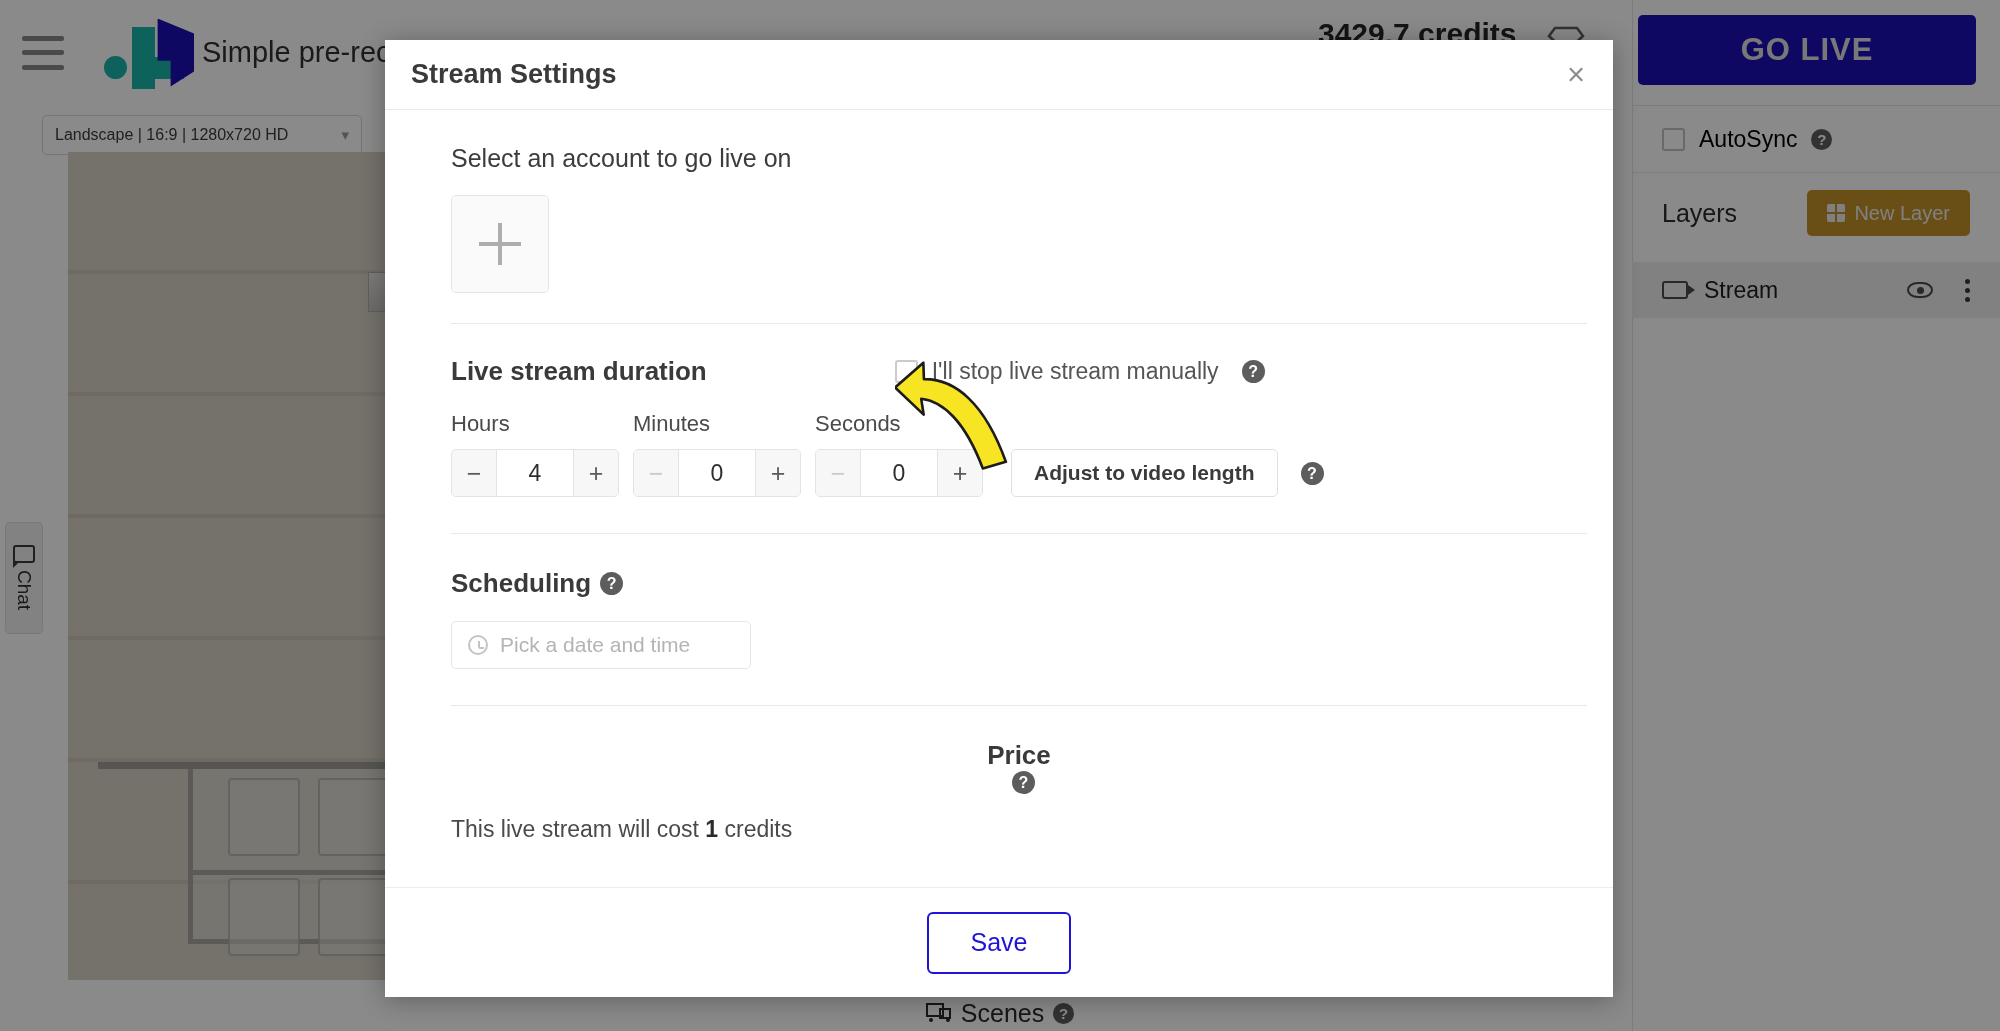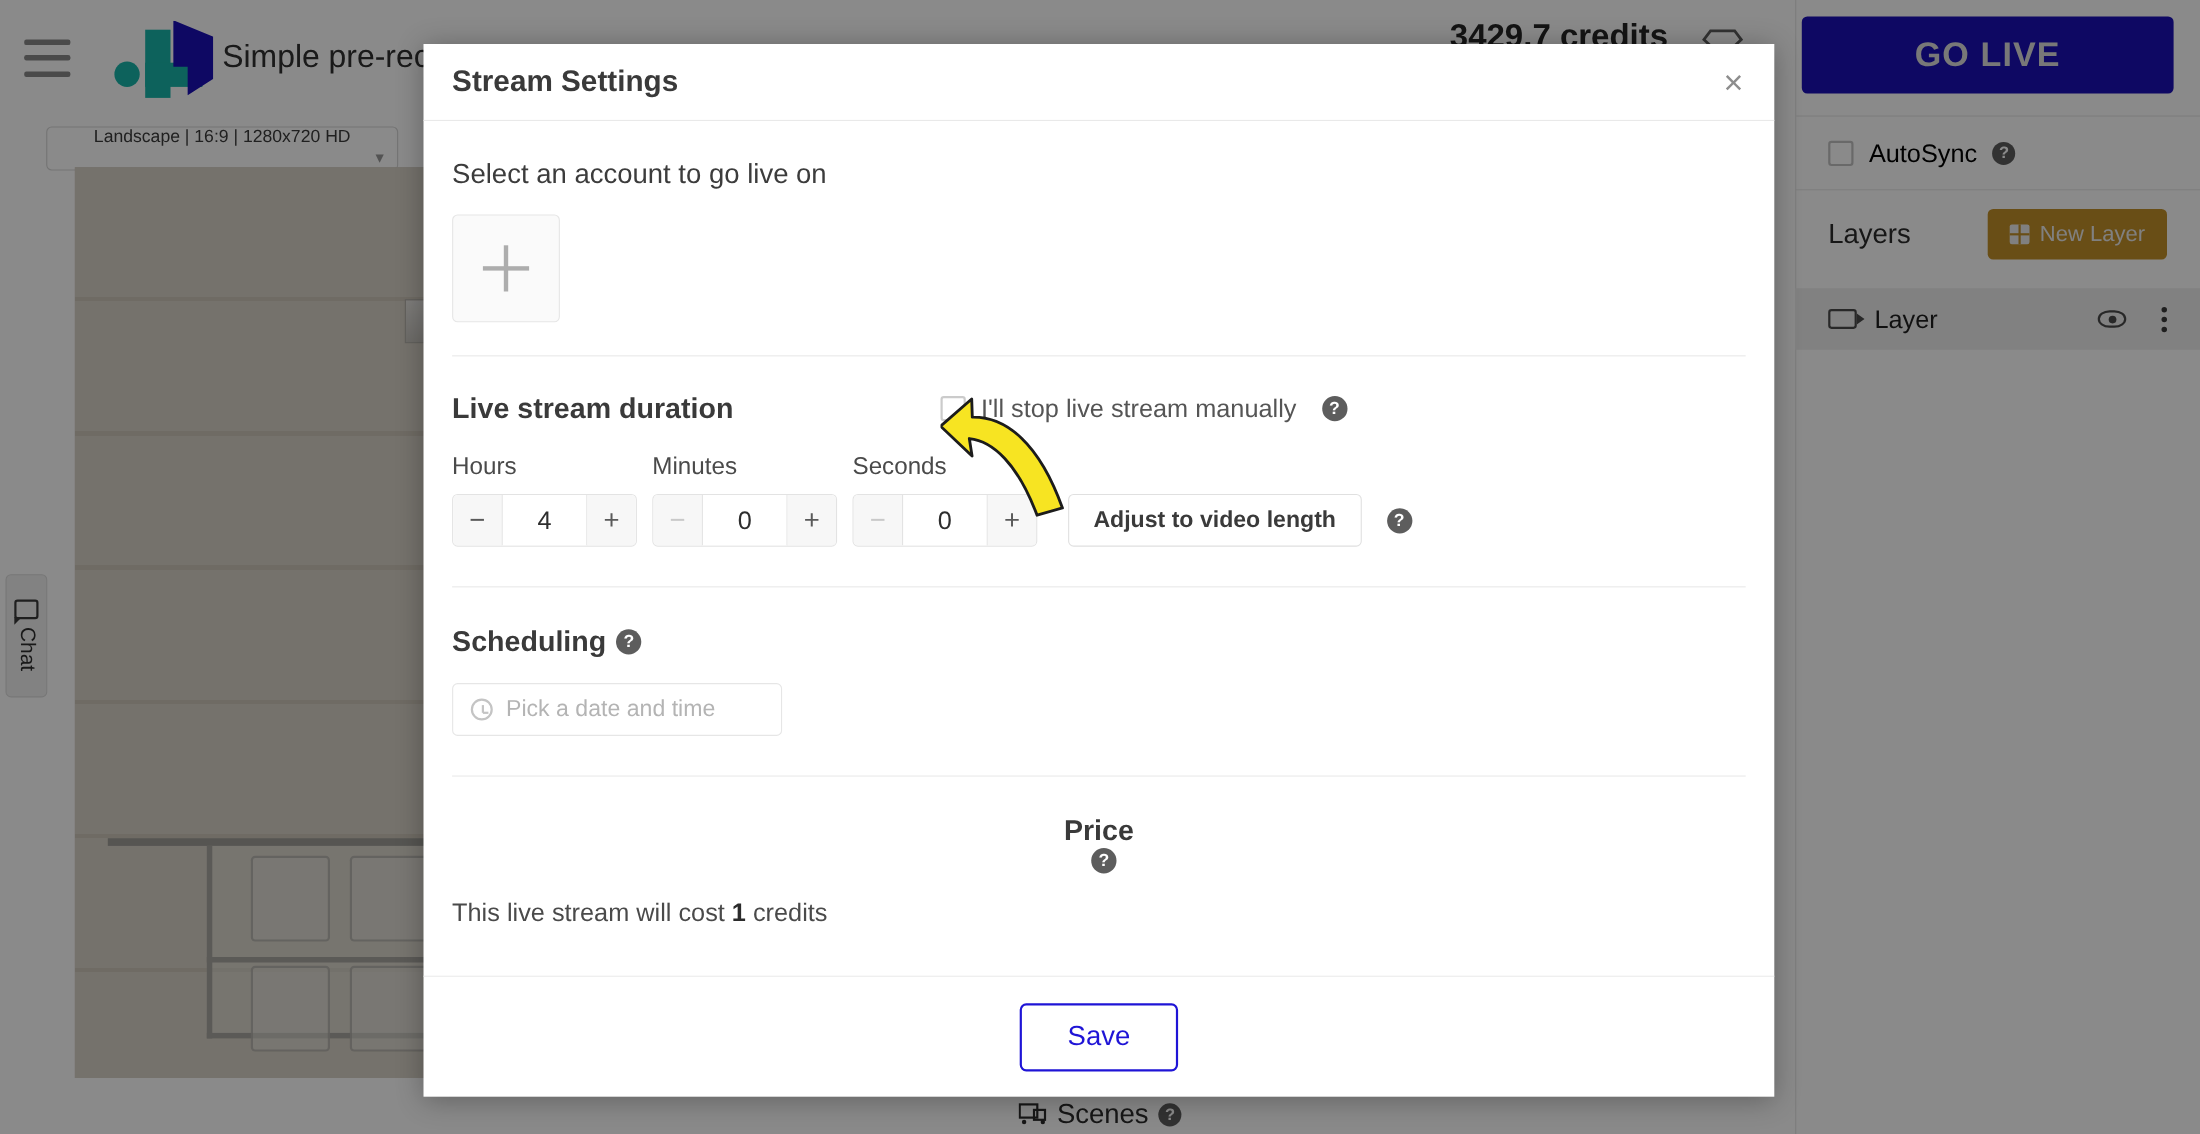--- a/index.html
+++ b/index.html
@@ -36,21 +36,21 @@
   .app-title { margin-left:20px; font-size:29px; color:#303030; white-space:nowrap; }
 
   .credits { position:absolute; left:1318px; top:17px; font-size:30px;
       font-weight:bold; color:#262626; white-space:nowrap; }
   .credits-ico { position:absolute; left:1545px; top:22px; width:42px; height:34px; }
 
   
   .format-select {
     position:absolute; left:42px; top:115px; width:320px; height:40px;
     border:1px solid #d6d6d6; border-radius:5px; background:#fff;
-    display:flex; align-items:center; padding:0 12px; font-size:16px; color:#3c3c3c;flex-direction:column;
+    display:flex; align-items:center; padding:0 12px; font-size:16px; color:#3c3c3c;
   }
   .format-select .chev { margin-left:auto; color:#9a9a9a; font-size:15px; }
 
   
   .preview {
     position:absolute; left:68px; top:152px; width:1524px; height:828px;
     background:#cfc9bf; overflow:hidden;
   }
   .pv-wall { position:absolute; inset:0;
      background:
@@ -156,21 +156,21 @@
     display:flex; flex-direction:column;
   }
   .modal-head {
     height:70px; display:flex; align-items:center; padding:0 28px 0 26px;
     border-bottom:1px solid #e9e9e9; flex:none;
   }
   .modal-title { font-size:27px; font-weight:bold; color:#3a3a3a; }
   .modal-close { margin-left:auto; font-size:31px; color:#8d8d8d; cursor:pointer;
      line-height:1; font-weight:300; }
 
-  .modal-body { flex:1; padding:0 26px; overflow:hidden; position:relative; }
+  .modal-body { flex:1; padding:0 26px; overflow:hidden; position:relative;margin-left:40px; }
 
   .sec-label { font-size:25px; color:#3c3c3c; }
   .sec-title { font-size:26px; font-weight:bold; color:#3a3a3a; }
 
   .acct-row { padding-top:34px; }
   .acct-tile {
     margin-top:22px; width:98px; height:98px; border:1px solid #e6e6e6;
     border-radius:5px; background:#fafafa; display:flex; align-items:center;
     justify-content:center; cursor:pointer;
   }
@@ -311,21 +311,21 @@
   <div class="layers-row">
     <span class="layers-lbl">Layers</span>
     <button class="new-layer">
       <span class="nl-ico"></span>
       <span>New Layer</span>
     </button>
   </div>
 
   <div class="layer-item">
     <span class="layer-vid-ico"></span>
-    <span class="layer-name">Layer</span>
+    <span class="layer-name">Stream</span>
     <span class="eye-ico"></span>
     <span class="kebab">
         <i></i>
         <i></i>
         <i></i>
       </span>
   </div>
 </div>
 
 <div class="overlay"></div>

